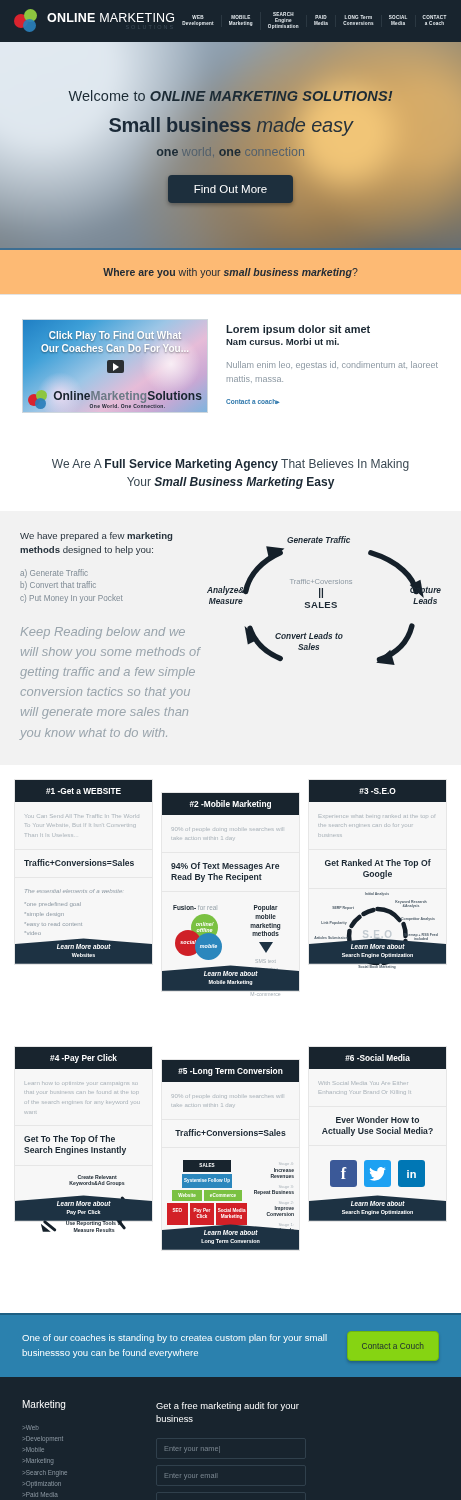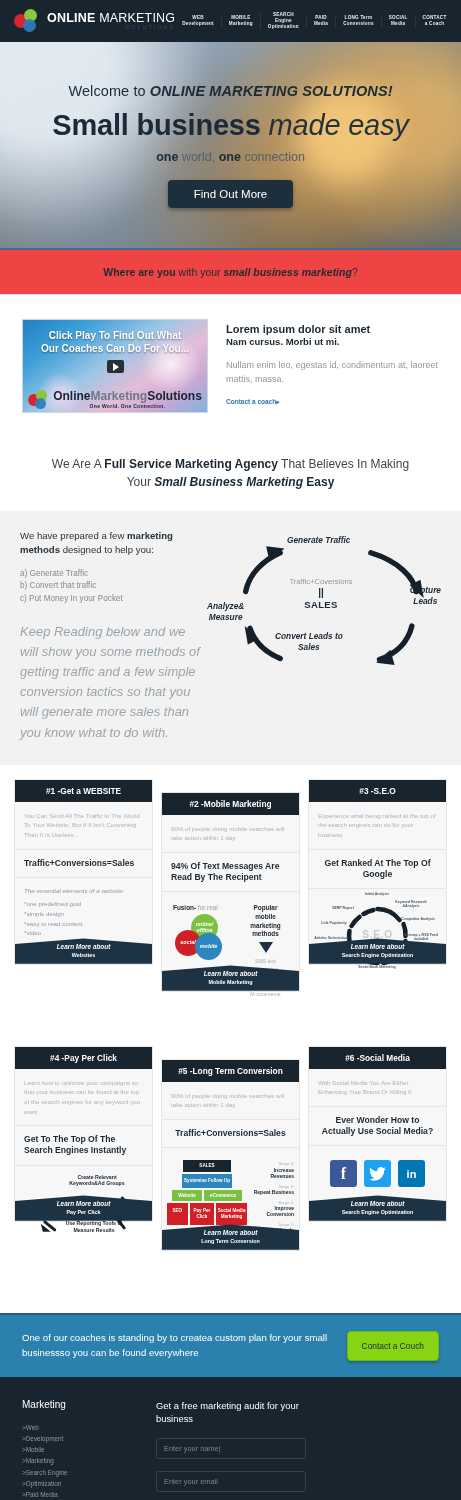--- a/index.html
+++ b/index.html
@@ -49,35 +49,35 @@
       radial-gradient(circle at 88% 42%, rgba(236,190,115,.8) 0 7%, rgba(0,0,0,0) 28%),
       radial-gradient(circle at 56% 70%, rgba(168,130,80,.55) 0 12%, rgba(0,0,0,0) 40%),
       radial-gradient(circle at 14% 22%, rgba(228,236,243,.95) 0 14%, rgba(150,170,190,.4) 34%, rgba(0,0,0,0) 60%),
       radial-gradient(circle at 30% 86%, rgba(120,140,160,.6) 0 16%, rgba(0,0,0,0) 46%),
       linear-gradient(160deg,#b9c7d4 0%,#8d9dab 26%,#6d6a61 52%,#4e4a44 74%,#6b7a88 100%);
     filter:blur(9px);
   }
   .hero-inner { position:relative; text-align:center; width:100%; }
   .hero-l1 { font-size:14.5px; color:#1c2b35; letter-spacing:.1px; margin-bottom:10px; }
   .hero-l1 em { font-style:italic; font-weight:700; }
-  .hero-l2 { font-size:29px; color:#1b2a38; margin-bottom:8px; letter-spacing:-.2px; }
+  .hero-l2 { font-size:20px; color:#1b2a38; margin-bottom:8px; letter-spacing:-.2px; }
   .hero-l2 b { font-weight:800; }
   .hero-l2 em { font-style:italic; font-weight:400; color:#26323c; }
   .hero-l3 { font-size:12.5px; color:#2d3b47; margin-bottom:16px; }
   .hero-l3 b { font-weight:700; color:#1c2b35; }
   .hero-l3 span { color:#53616d; }
   .hero-btn {
     display:inline-block; background:#1d2f3d; color:#fff; border:none;
     padding:8px 26px; border-radius:4px; font-size:11.5px; cursor:pointer;
     box-shadow:0 2px 4px rgba(0,0,0,.35);
   }
 
   
   .band-where {
-    background:#ef4444; border-bottom:1px solid #e3e3e3;
+    background:#fdba74; border-bottom:1px solid #e3e3e3;
     text-align:center; padding:16px 0; font-size:10.5px; color:#222c36;
   }
   .band-where b { font-weight:800; }
   .band-where em { font-style:italic; font-weight:700; }
 
   
   .sec-video { padding:24px 22px 26px; display:flex; gap:18px; }
   .video-box {
     width:186px; height:94px; flex:none; position:relative; overflow:hidden;
     background:linear-gradient(145deg,#1f7fc4 0%,#3ea0d8 22%,#9dc6e6 46%,#e6bcd8 66%,#c9a8d4 82%,#7fb4dd 100%);
@@ -119,21 +119,21 @@
   .cycle-left { width:185px; flex:none; }
   .cl-h { font-size:9.6px; line-height:1.5; color:#26323c; }
   .cl-h b { font-weight:800; }
   .cl-list { font-size:8.2px; color:#7f8b95; line-height:1.55; margin-top:10px; }
   .cl-note { font-size:13px; color:#9aa5ad; line-height:1.55; margin-top:16px; font-style:italic; }
   .cycle-right { flex:1; position:relative; height:140px; }
   .cyc-lbl { position:absolute; font-size:8.3px; font-weight:700; font-style:italic; color:#1b2833; text-align:center; line-height:1.3; }
   .cyc-gen { top:6px; left:78px; }
   .cyc-cap { top:56px; right:0px; }
   .cyc-con { bottom:16px; left:66px; }
-  .cyc-ana { top:72px; left:-2px; }
+  .cyc-ana { top:56px; left:-2px; }
   .cyc-center { position:absolute; top:48px; left:64px; width:96px; text-align:center; }
   .cyc-center .c1 { font-size:7.6px; color:#8d99a3; }
   .cyc-center .c2 { font-size:10px; font-weight:800; color:#1b2833; line-height:1; margin:2px 0 1px; }
   .cyc-center .c3 { font-size:9.5px; font-weight:800; color:#1b2833; letter-spacing:.4px; }
   .cyc-svg { position:absolute; inset:0; }
 
   
   .cards-wrap { padding:14px 14px 4px; }
   .cards-row { display:flex; gap:8px; align-items:flex-start; }
   .card { width:139px; background:#f7f7f7; border:1px solid #e6e6e6; position:relative; padding-bottom:24px; }
@@ -216,21 +216,21 @@
              font-size:8.4px; padding:9px 14px; cursor:pointer; box-shadow:0 2px 3px rgba(0,0,0,.25); white-space:nowrap; }
 
   
   .footer { background:#18242e; padding:22px 22px 18px; display:flex; gap:14px; min-height:170px; }
   .fcol-nav { width:120px; }
   .f-h { font-size:10px; color:#fff; font-weight:400; margin-bottom:12px; }
   .f-h.small { font-size:9.4px; line-height:1.4; font-weight:400; }
   .f-li { font-size:6.4px; color:#8d99a3; line-height:1.75; cursor:pointer; }
   .fcol-form { width:150px; }
   .f-input { width:100%; background:transparent; border:1px solid #30404c; color:#7b8791;
-             font-size:7.4px; padding:5px 7px; margin-bottom:11px; border-radius:2px; outline:none;
+             font-size:7.4px; padding:5px 7px; margin-bottom:5px; border-radius:2px; outline:none;
              font-family:"Liberation Sans", sans-serif; }
   .f-input::placeholder { color:#7b8791; }
   .f-btn { width:100%; background:#2b81ae; border:none; color:#fff; font-size:8.2px;
            padding:7px 0; border-radius:3px; cursor:pointer; margin-top:3px;
            font-family:"Liberation Sans", sans-serif; }
   .fcol-contact { flex:1; }
   .f-phone { font-size:8.4px; color:#6f7b85; margin-bottom:6px; }
   .f-soc { display:flex; gap:3px; }
   .f-soc .s { width:11px; height:11px; border-radius:2px; display:flex; align-items:center; justify-content:center;
               color:#fff; font-size:7px; font-weight:800; cursor:pointer; }

